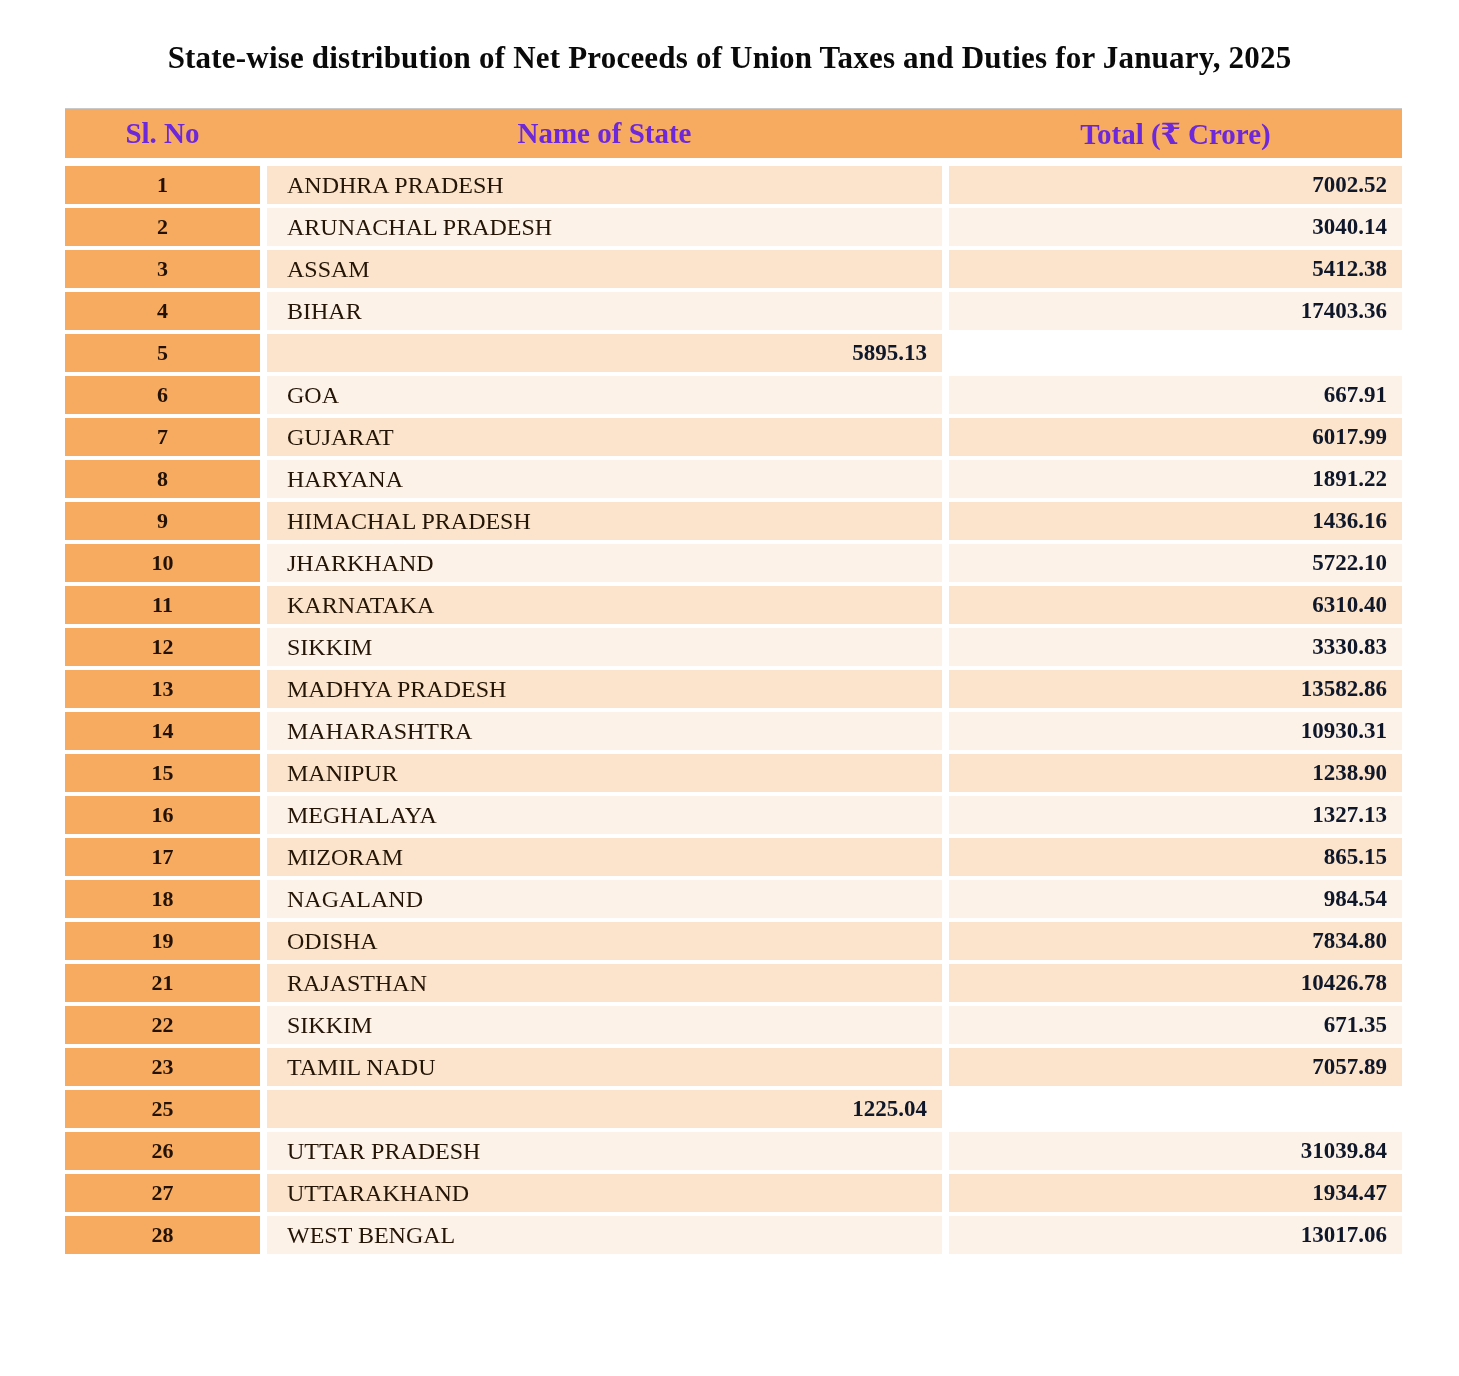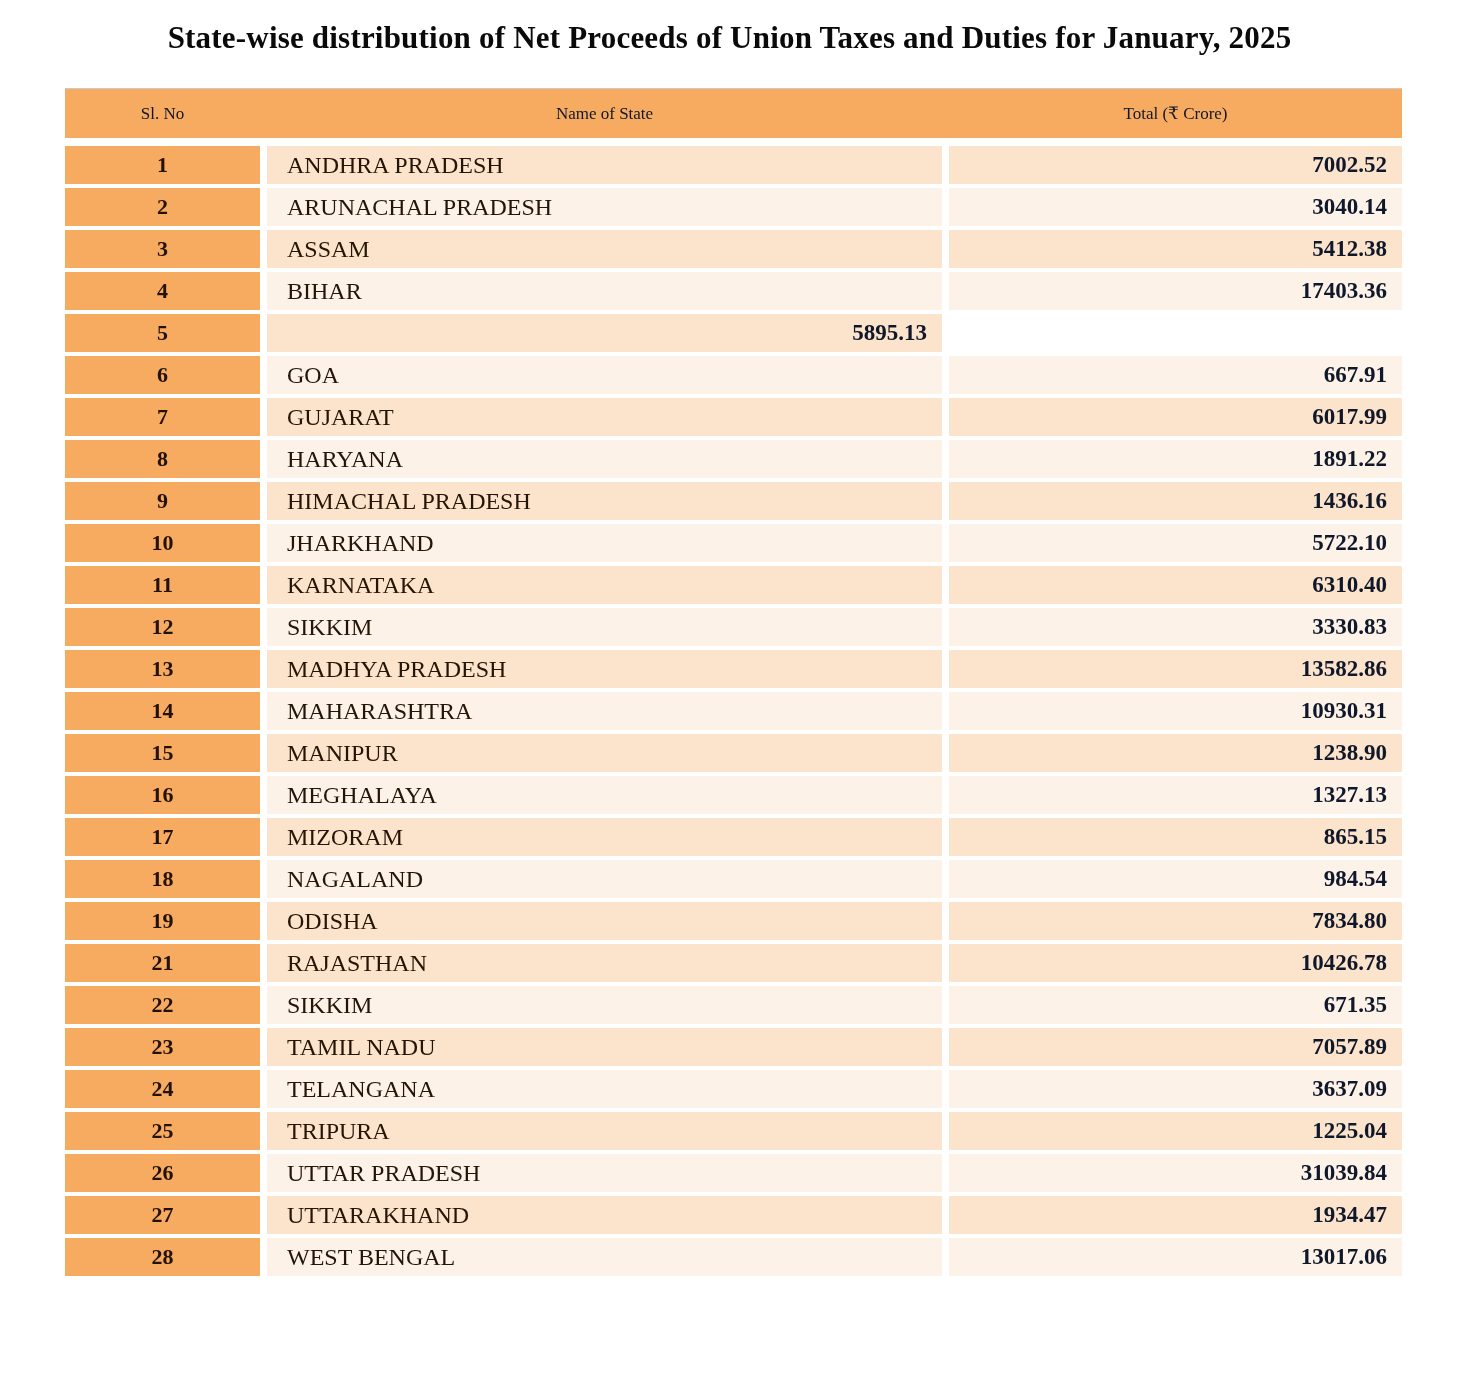--- a/index.html
+++ b/index.html
@@ -16,21 +16,21 @@
   }
   body {
     width: 1459px;
     height: 1376px;
     font-family: "Liberation Serif", "DejaVu Serif", serif;
     color: var(--text-dark);
     overflow: hidden;
   }
   .page-title {
     margin: 0;
-    padding-top: 20px;
+    padding-top: 40px;
     text-align: center;
     font-size: 31px;
     font-weight: bold;
     letter-spacing: 0.2px;
     color: #0a0a0a;
   }
   .tax-table {
     margin: 32px 0 0 65px;
     width: 1337px;
   }
@@ -39,23 +39,23 @@
     grid-template-columns: 195px 675px 453px;
     column-gap: 7px;
     background: var(--header-bg);
     height: 50px;
     border-top: 1px solid #c9c9c9;
   }
   .th {
     display: flex;
     align-items: center;
     justify-content: center;
-    font-weight: normal;
-    font-size: 17px;
-    color: #0f172a;
+    font-weight: bold;
+    font-size: 29px;
+    color: #6d28d9;
   }
   .tbody { margin-top: 8px; }
   .tr {
     display: grid;
     grid-template-columns: 195px 675px 453px;
     column-gap: 7px;
     height: 38px;
     margin-bottom: 4px;
   }
   .td {
@@ -224,29 +224,23 @@
     <div class="td col-state">SIKKIM</div>
     <div class="td col-total">671.35</div>
   </div>
 
   <div class="tr odd">
     <div class="td col-sl">23</div>
     <div class="td col-state">TAMIL NADU</div>
     <div class="td col-total">7057.89</div>
   </div>
 
-  <div class="tr even">
-    <div class="td col-sl">24</div>
-    <div class="td col-state">TELANGANA</div>
-    <div class="td col-total">3637.09</div>
-  </div>
 
   <div class="tr odd">
     <div class="td col-sl">25</div>
-    <div class="td col-state">TRIPURA</div>
     <div class="td col-total">1225.04</div>
   </div>
 
   <div class="tr even">
     <div class="td col-sl">26</div>
     <div class="td col-state">UTTAR PRADESH</div>
     <div class="td col-total">31039.84</div>
   </div>
 
   <div class="tr odd">

